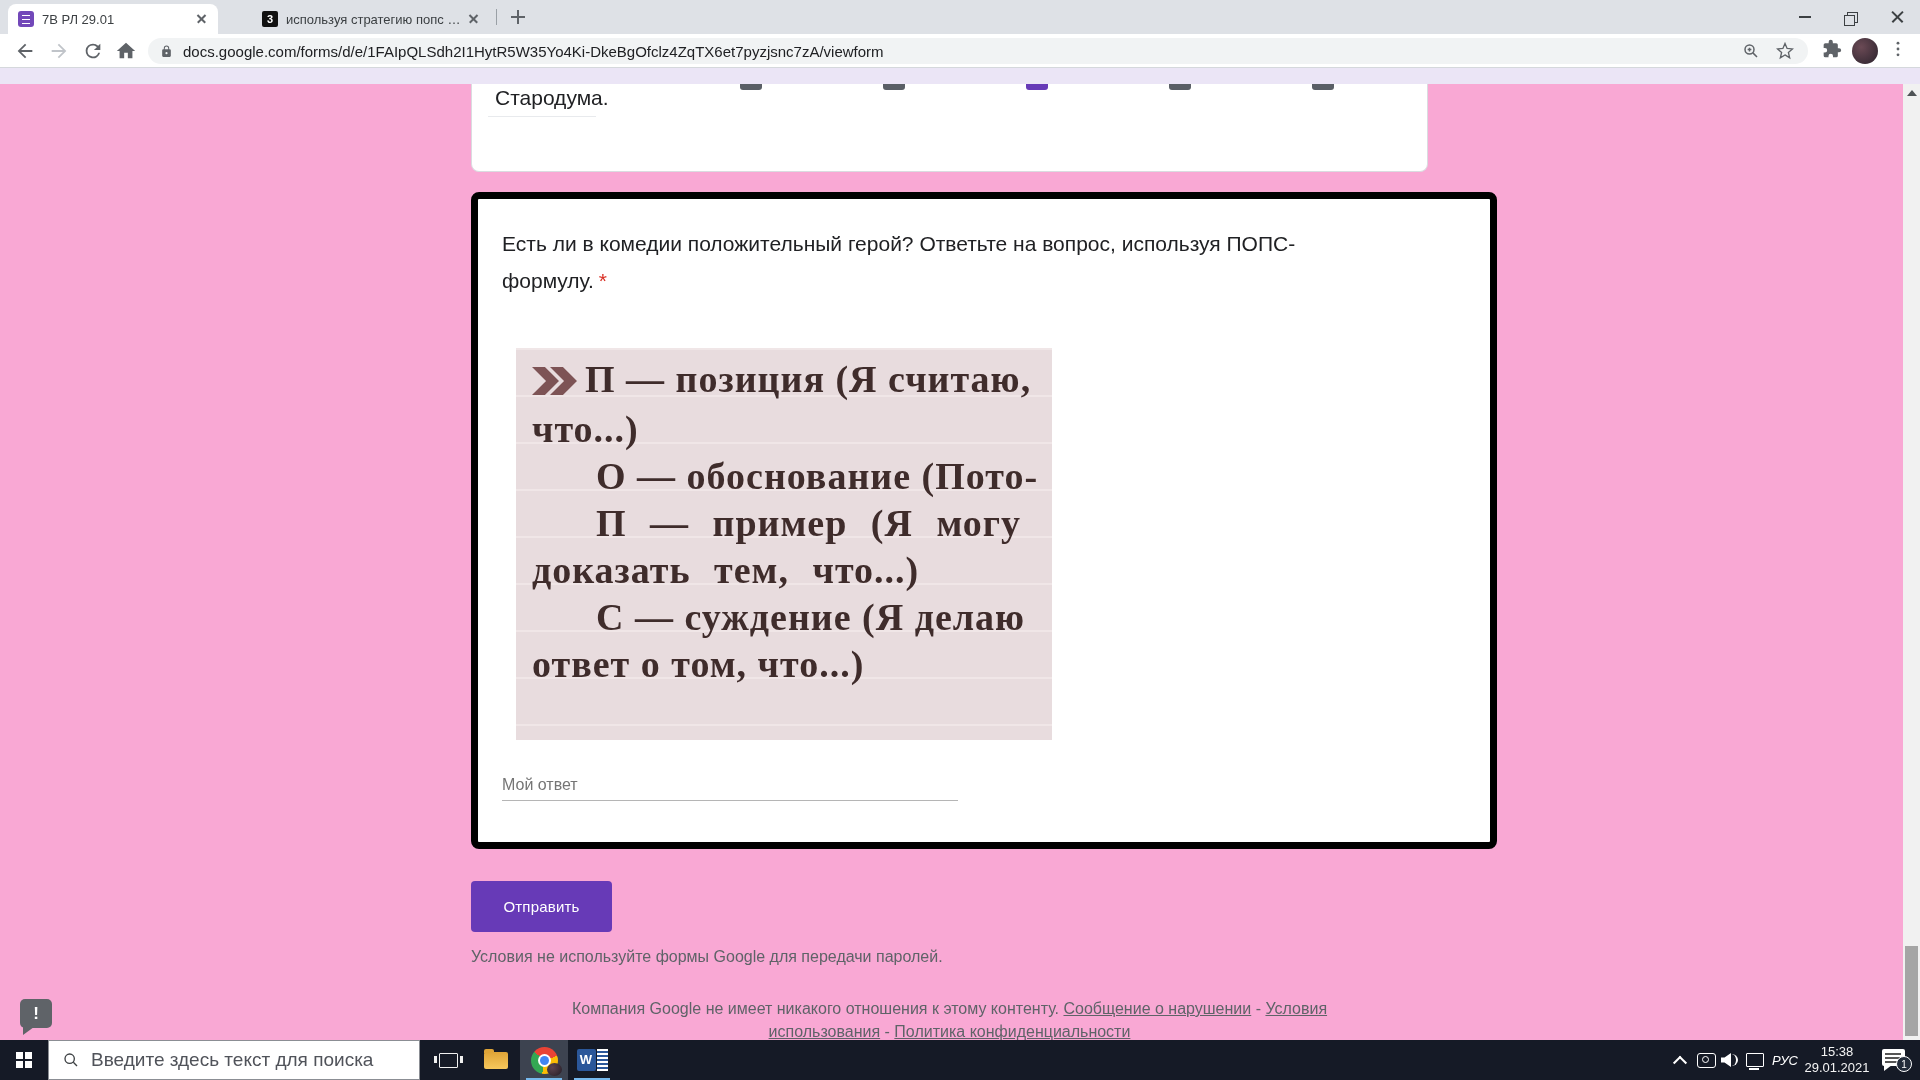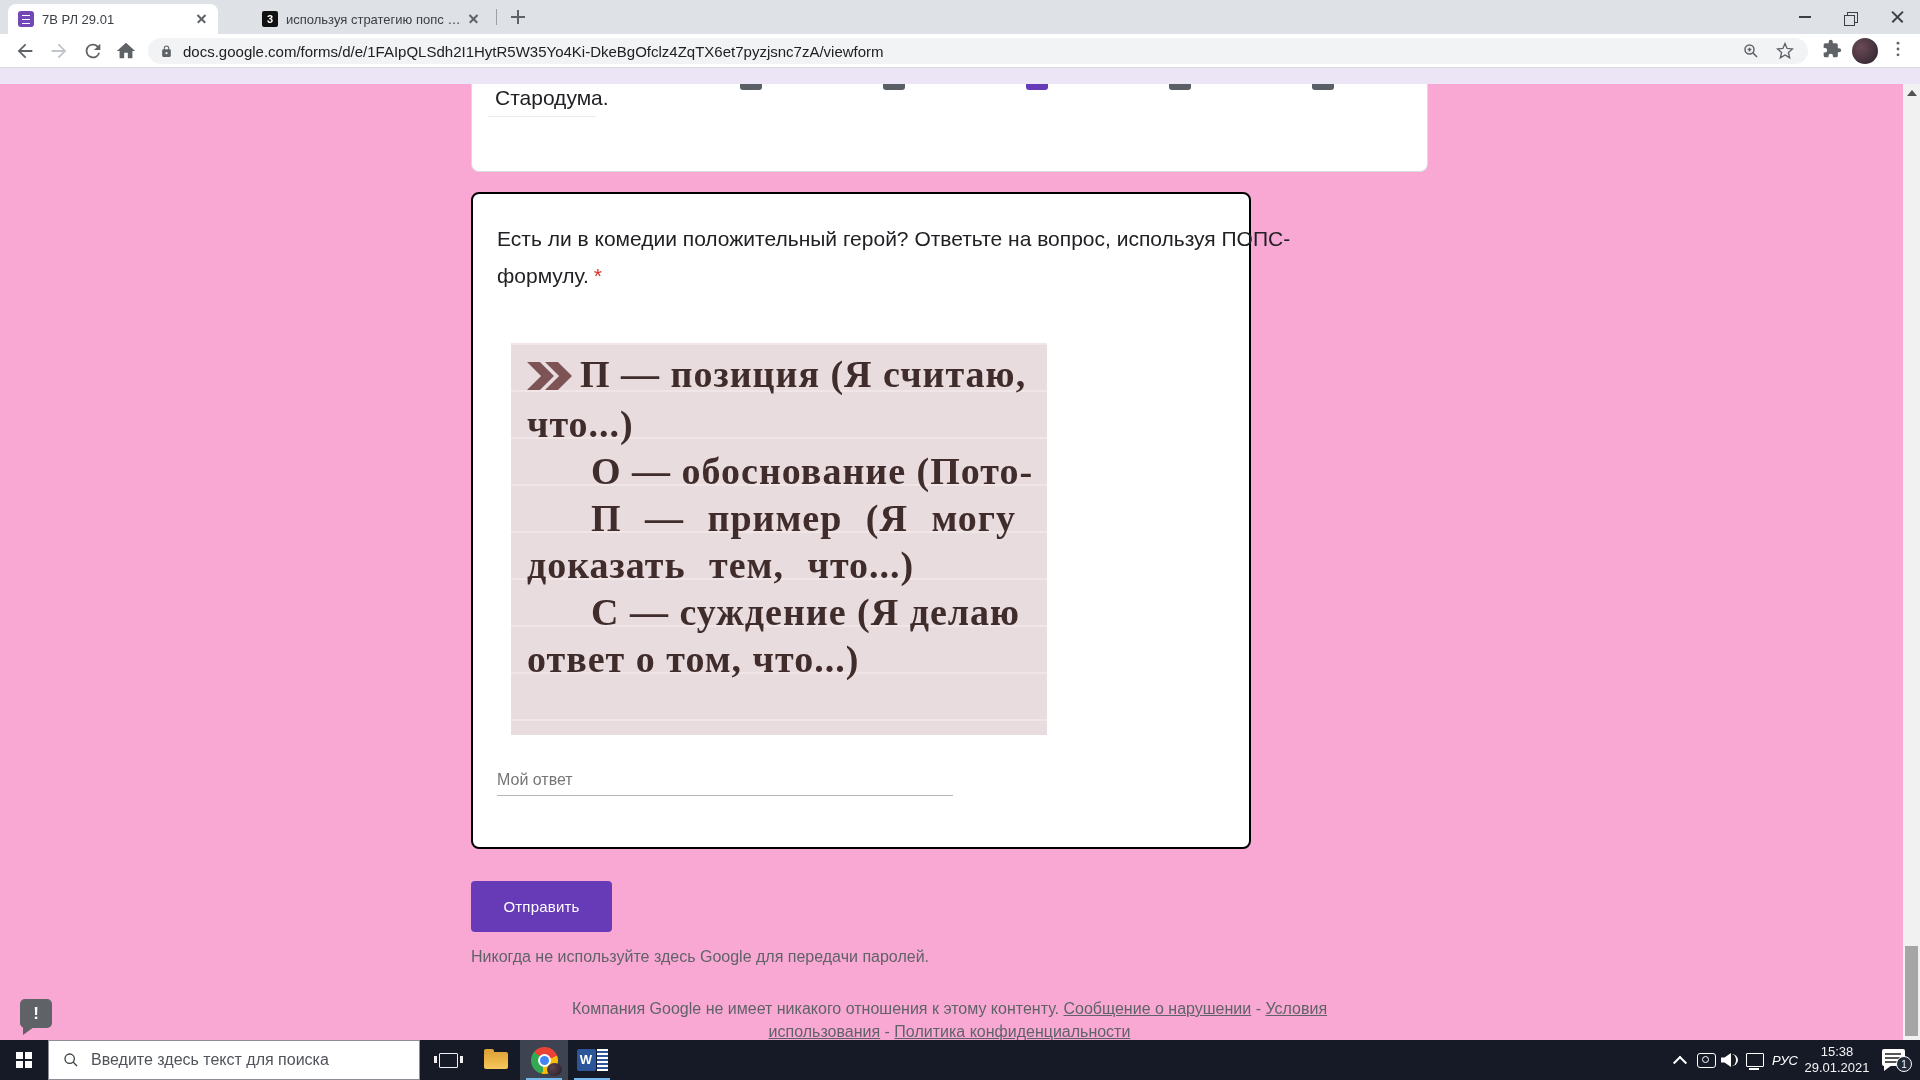--- a/index.html
+++ b/index.html
@@ -38,21 +38,21 @@
   .omni-right{margin-left:auto;display:flex;align-items:center;gap:16px;}
   .tool-right{position:absolute;top:5px;width:24px;height:24px;}
 
   
   #page{position:absolute;left:0;top:84px;width:1920px;height:972px;background:#f9a8d4;overflow:hidden;}
   #card1{position:absolute;left:471px;top:0;width:957px;height:88px;background:#fff;border:1px solid #dadce0;border-top:none;border-radius:0 0 8px 8px;box-sizing:border-box;}
   #row-label{position:absolute;left:23px;top:2px;font-size:21px;color:#202124;}
   #row-divider{position:absolute;left:16px;top:32px;width:108px;height:1px;background:#e8eaed;}
   .stub{position:absolute;top:0;width:22px;height:6px;background:#5a5f66;border-radius:0 0 3px 3px;}
   .stub.checked{background:#673ab7;}
-  #card2{position:absolute;left:471px;top:108px;width:780px;height:657px;background:#fff;border:2px solid #000000;border-radius:8px;box-sizing:border-box;}
+  #card2{position:absolute;left:471px;top:108px;width:1026px;height:657px;background:#fff;border:7px solid #000000;border-radius:8px;box-sizing:border-box;}
   #question{position:absolute;left:24px;top:26px;width:880px;font-size:21px;line-height:37px;color:#202124;}
   #req-star{color:#d93025;padding-left:5px;}
   #formula-img{position:absolute;left:38px;top:149px;width:536px;height:392px;background:repeating-linear-gradient(180deg,#f0e6e7 0 2px,#e8dcde 2px 47px);overflow:hidden;box-sizing:border-box;padding:8px 6px 0 16px;}
   .img-line{font-family:"Liberation Serif",serif;font-weight:bold;font-size:38px;line-height:47px;letter-spacing:1px;color:#3f2c2b;white-space:nowrap;}
   .img-line.wide{word-spacing:13px;}
   .chevrons{display:inline-block;vertical-align:-3px;margin-right:8px;}
   .chevrons i{display:inline-block;width:27px;height:28px;background:#7d5355;clip-path:polygon(0 0,48% 0,100% 50%,48% 100%,0 100%,52% 50%);}
   .chevrons i+i{margin-left:-9px;}
   #answer-input{position:absolute;left:24px;top:571px;width:456px;height:30px;border:none;border-bottom:1px solid #b5b5b5;background:transparent;font-family:"Liberation Sans",sans-serif;font-size:16px;color:#202124;outline:none;padding:0;}
   #answer-input::placeholder{color:#757575;}
@@ -71,21 +71,21 @@
   #sb-thumb{position:absolute;left:2px;top:862px;width:13px;height:90px;background:#a5a5a5;}
 
   
   #taskbar{position:absolute;left:0;top:1040px;width:1920px;height:40px;background:#151a26;}
   .tile{position:absolute;top:0;width:48px;height:40px;display:flex;align-items:center;justify-content:center;}
   #start-btn{left:0;}
   .winlogo{display:grid;grid-template-columns:7px 7px;grid-template-rows:7px 7px;gap:2px;}
   .winlogo b{background:#fff;}
   #tb-search{position:absolute;left:48px;top:0;width:372px;height:40px;background:#fff;border:1px solid #8b8e94;box-sizing:border-box;display:flex;align-items:center;}
   #tb-search svg{margin:0 10px 0 14px;flex:none;}
-  #tb-search input{border:none;outline:none;flex:1;font-family:"Liberation Sans",sans-serif;font-size:16px;color:#404040;background:transparent;}
+  #tb-search input{border:none;outline:none;flex:1;font-family:"Liberation Sans",sans-serif;font-size:19px;color:#404040;background:transparent;}
   #tb-search input::placeholder{color:#50535a;}
   #taskview{left:424px;} #explorer{left:472px;}
   #chrome-tile{left:520px;background:#3d4350;} #word-tile{left:568px;}
   .active-app::after{content:'';position:absolute;left:6px;right:6px;bottom:0;height:2px;background:#76b9ed;}
   .tv-icon{width:17px;height:13px;border:1.6px solid #f0f0f0;border-radius:1px;position:relative;}
   .tv-icon::before{content:'';position:absolute;left:-6px;top:2px;width:3px;height:7px;background:#f0f0f0;}
   .tv-icon::after{content:'';position:absolute;right:-6px;top:2px;width:3px;height:7px;background:#f0f0f0;}
   .folder-icon{width:24px;height:17px;background:linear-gradient(#dfa437,#f7c85c);border-radius:2px;position:relative;}
   .folder-icon::before{content:'';position:absolute;left:0;top:-3px;width:10px;height:4px;background:#dfa437;border-radius:2px 2px 0 0;}
   .chrome-logo{width:27px;height:27px;border-radius:50%;background:conic-gradient(from -50deg,#ea4335 0 33.3%,#fbbc05 0 66.6%,#34a853 0 100%);position:relative;}
@@ -216,21 +216,21 @@
             <div class="img-line wide" style="padding-left: 0px;">доказать тем, что...)</div>
             <div class="img-line" style="padding-left: 64px;">С — суждение (Я делаю</div>
             <div class="img-line" style="padding-left: 0px;">ответ о том, что...)</div>
           </div>
       </div>
       <input id="answer-input" type="text" placeholder="Мой ответ" style="">
     </div>
 
     <button id="submit-btn">Отправить</button>
 
-    <div id="pw-warning">Никогда не используйте здесь Google для передачи паролей.</div>
+    <div id="pw-warning">Условия не используйте формы Google для передачи паролей.</div>
 
     <div id="footer">
       <span class="inner">Компания Google не имеет никакого отношения к этому контенту. <a href="#">Сообщение о нарушении</a> - <a href="#">Условия использования</a> - <a href="#">Политика конфиденциальности</a></span>
     </div>
 
     <div id="feedback-btn">!</div>
 
     <div id="scrollbar">
       <div id="sb-up"></div>
       <div id="sb-thumb"></div>

